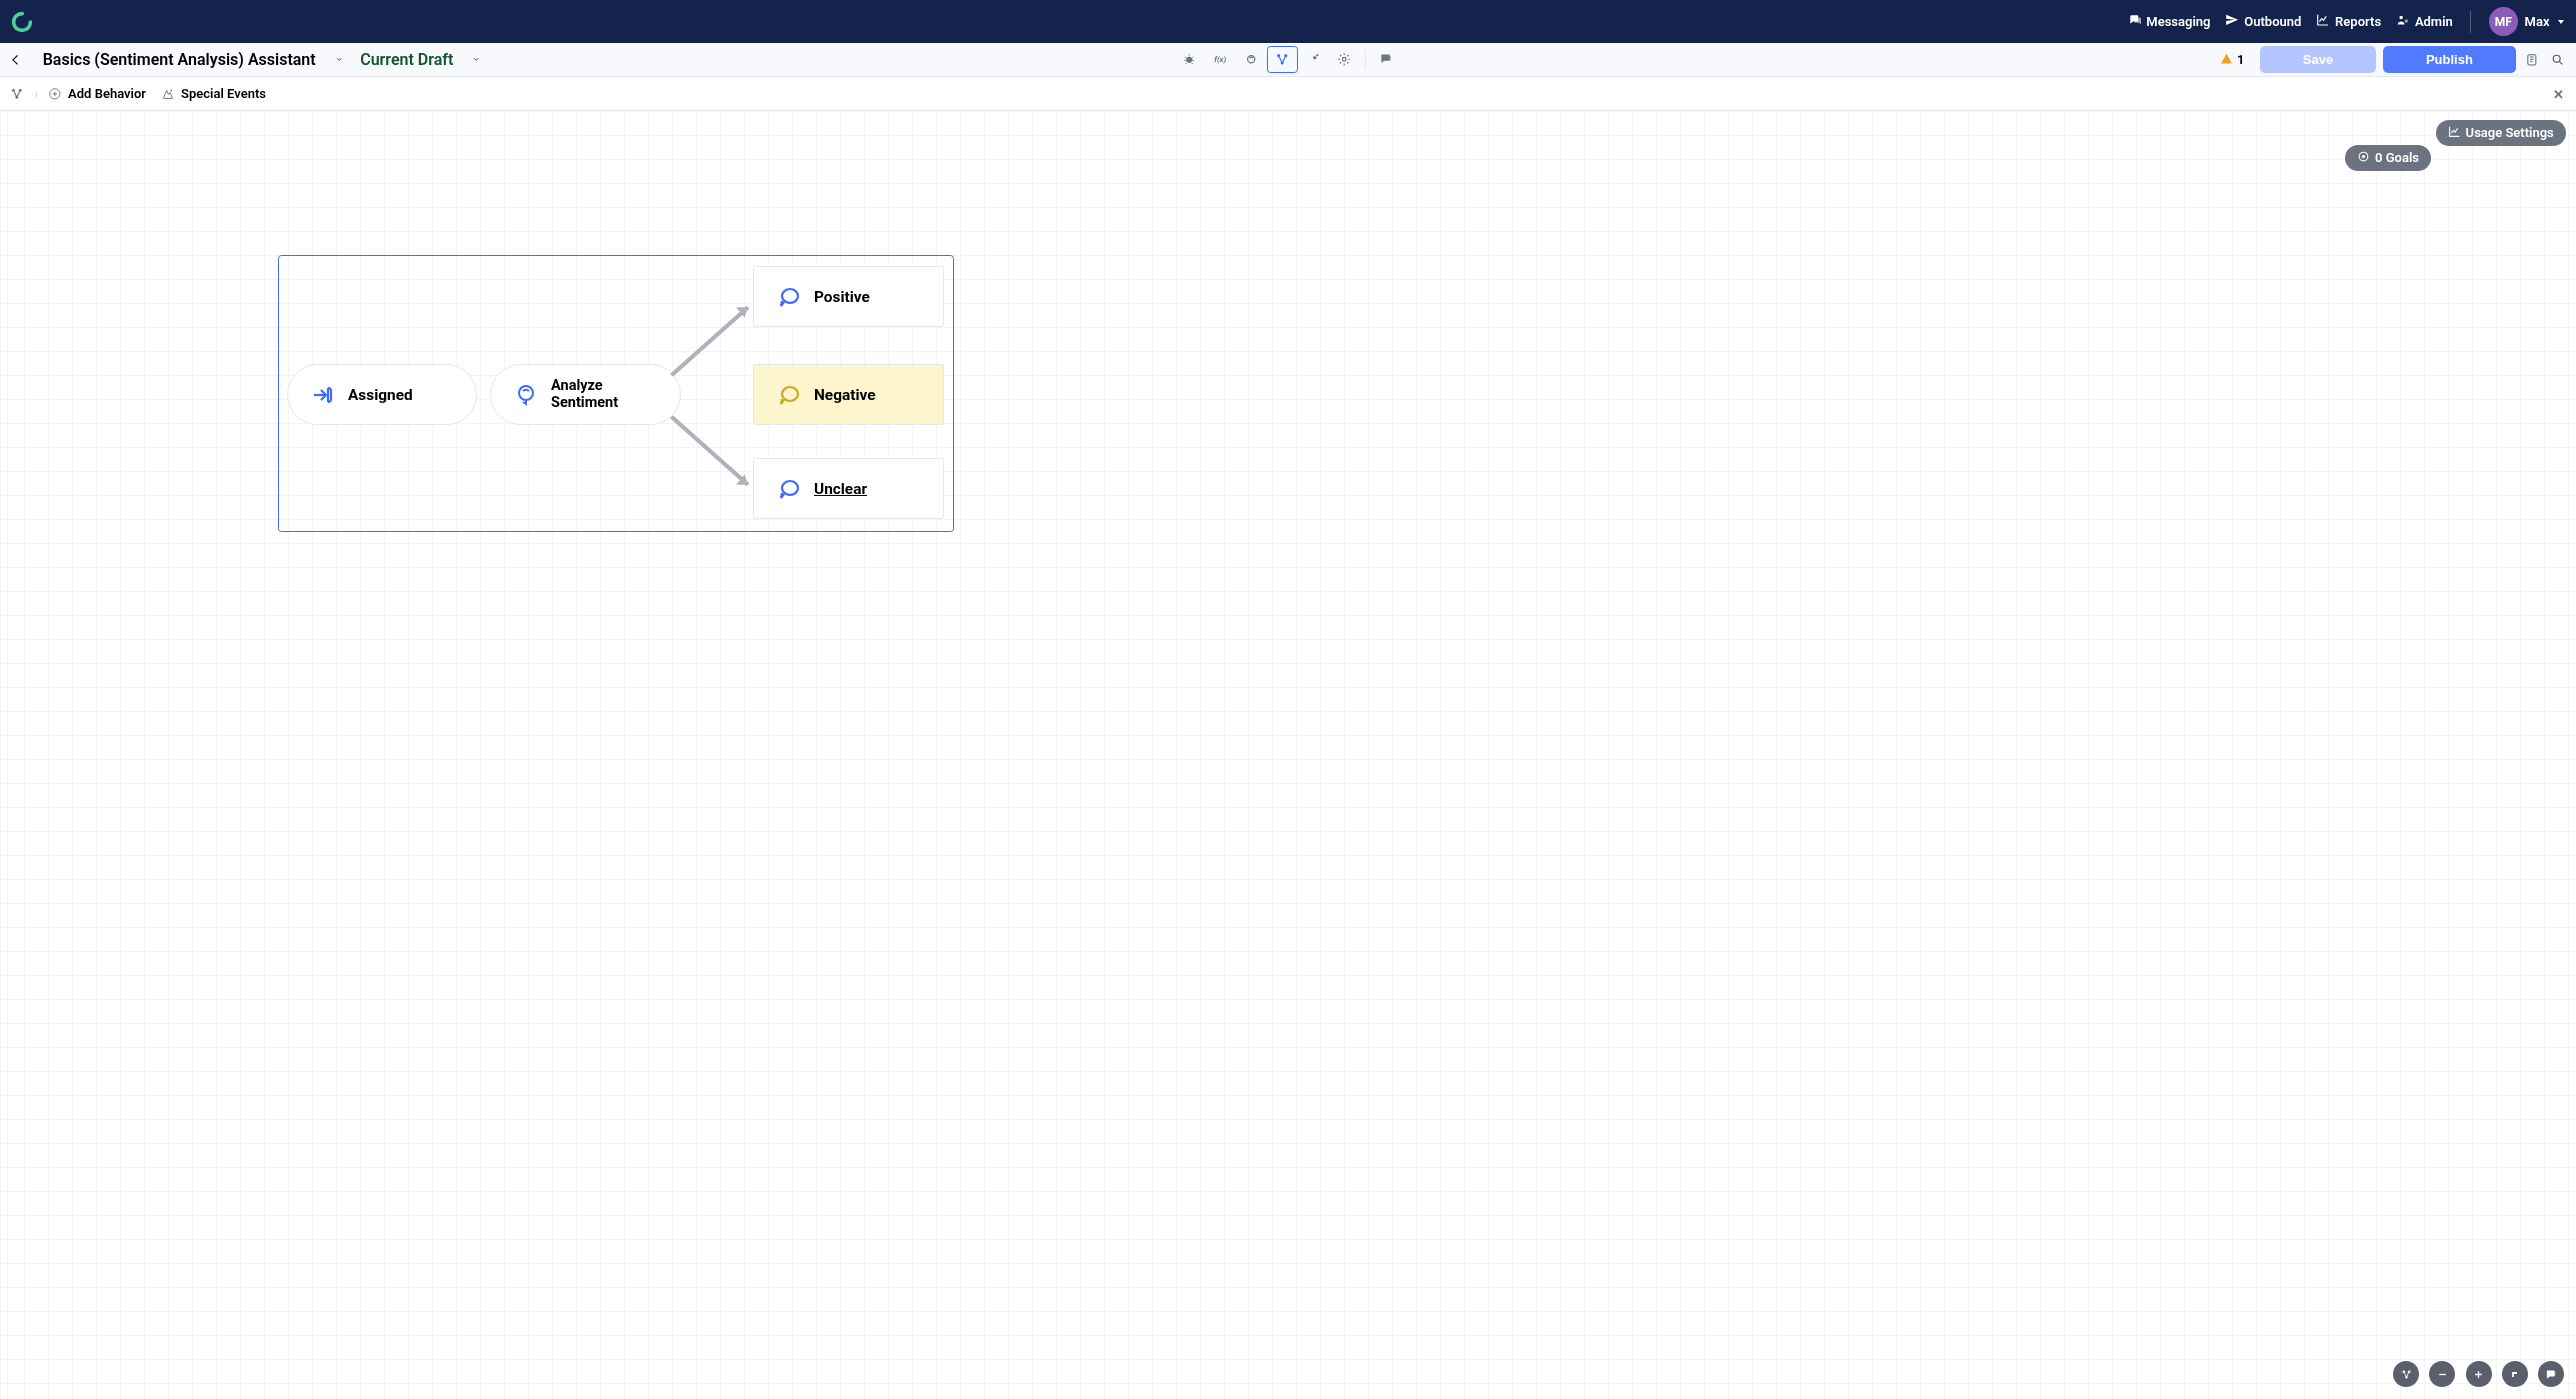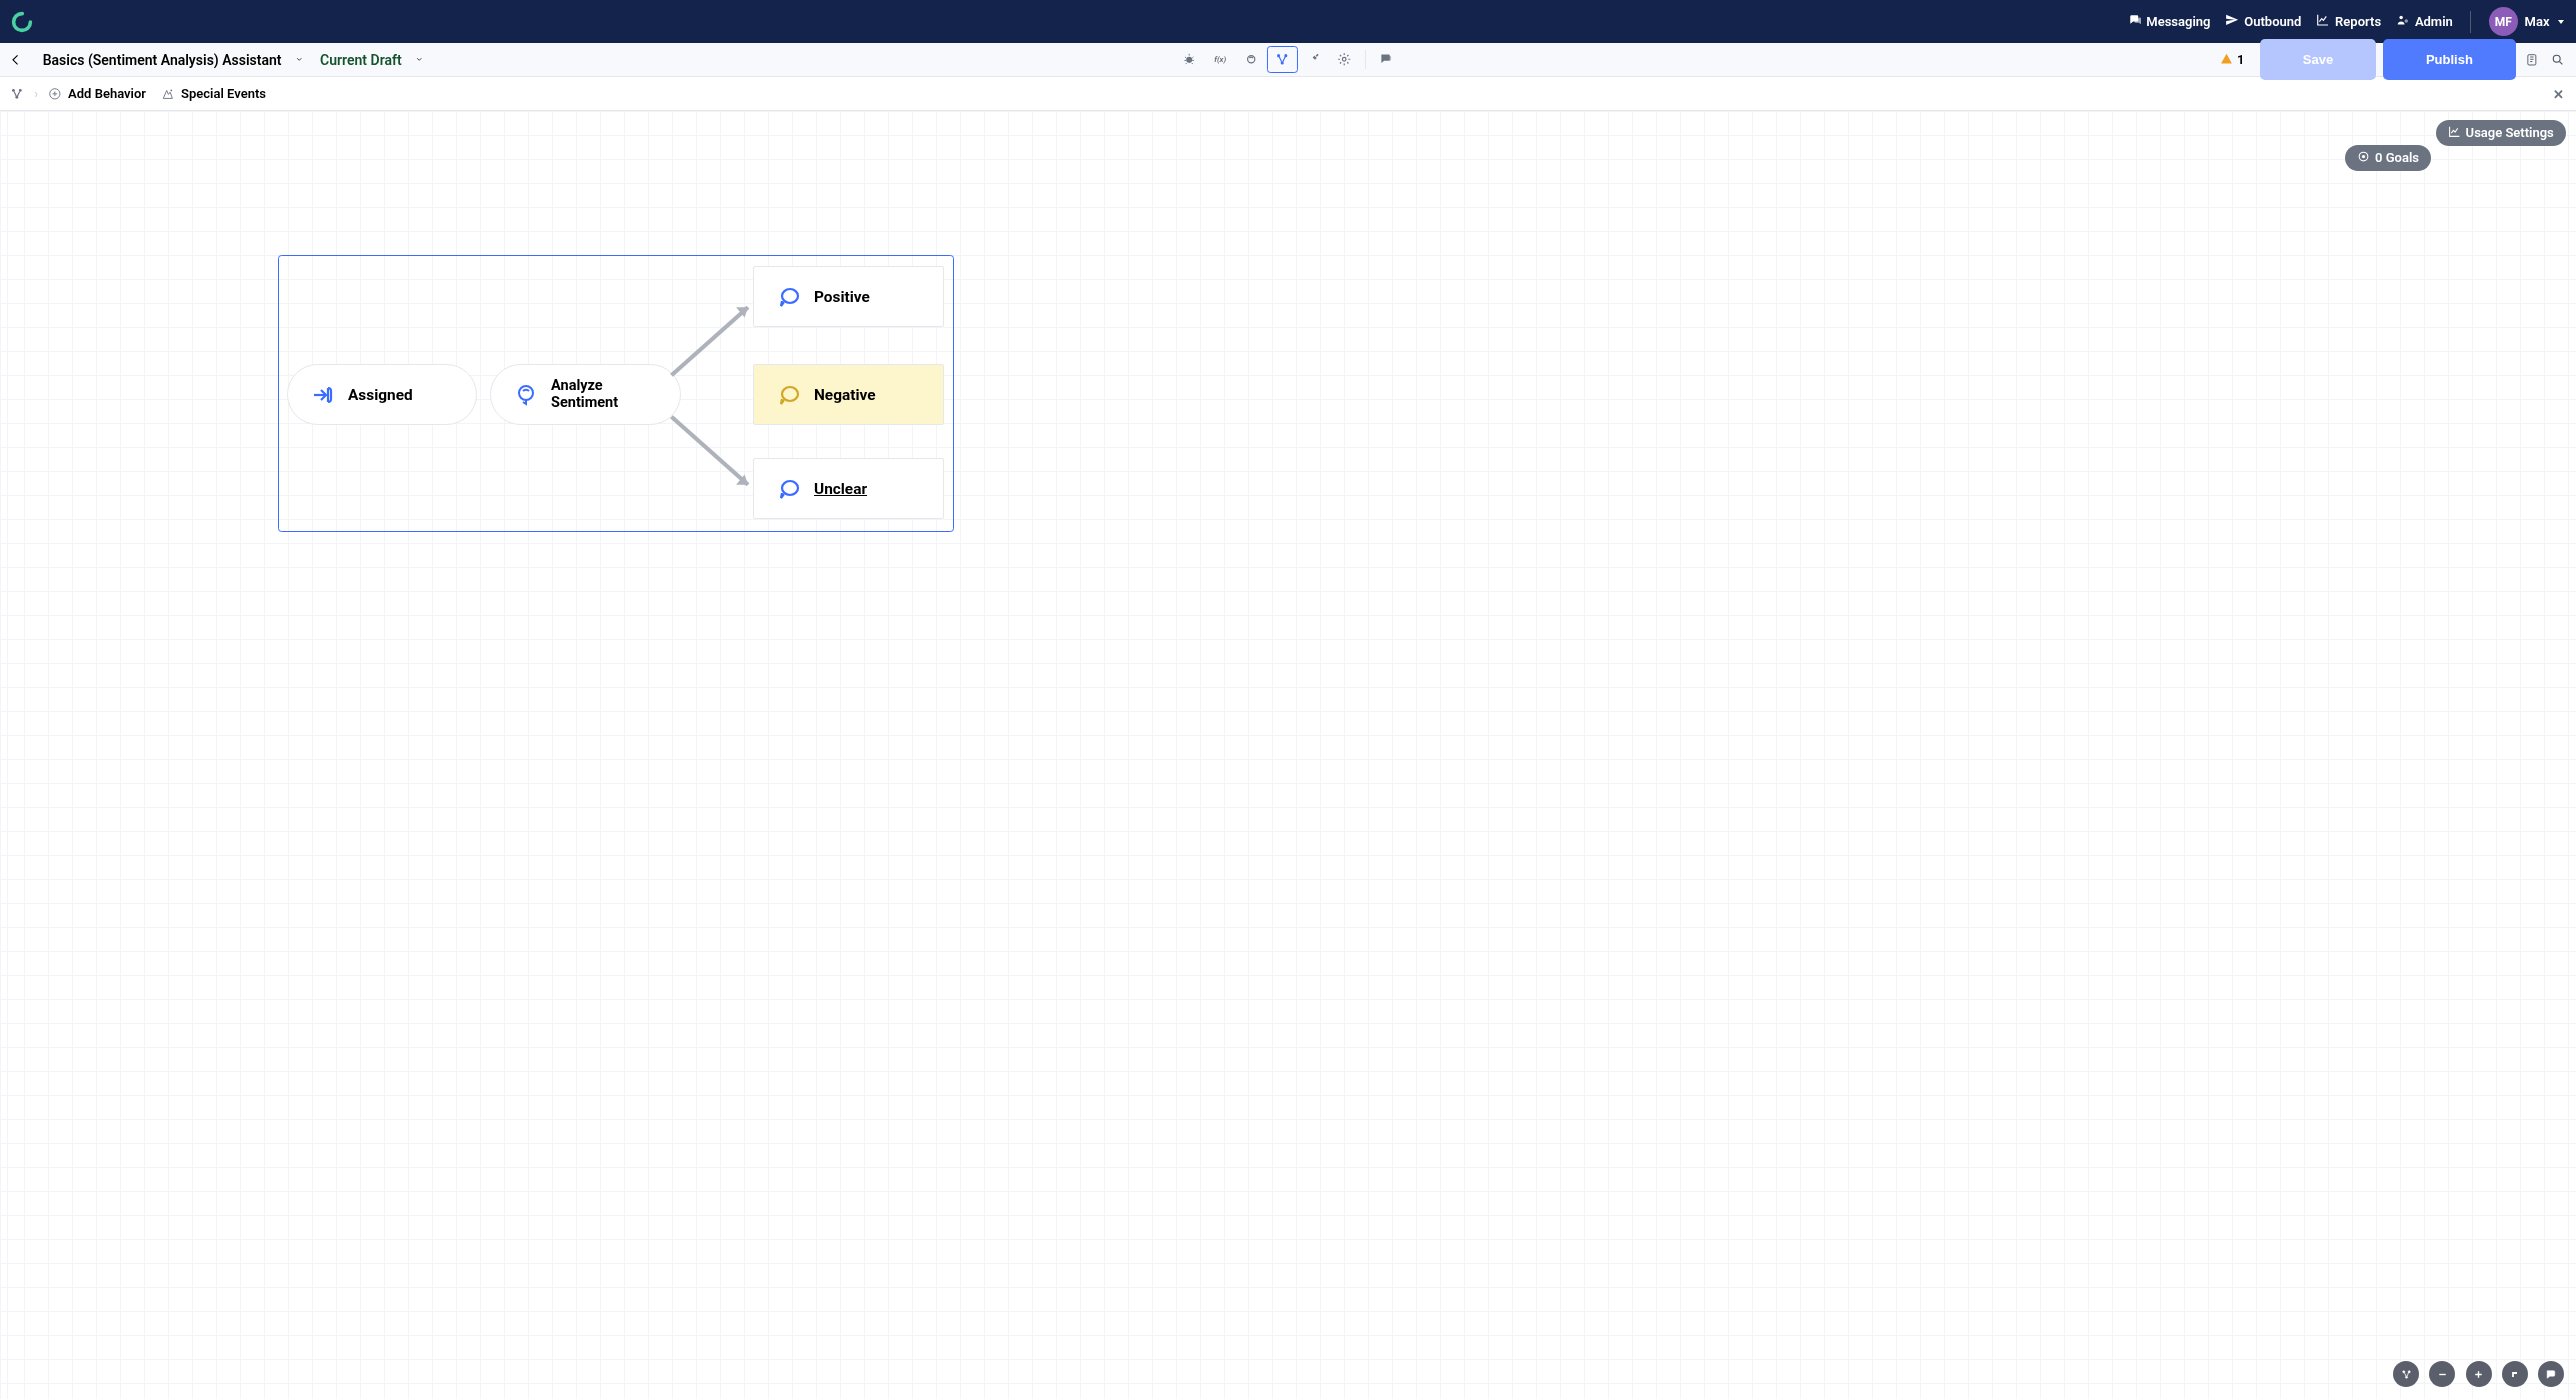--- a/index.html
+++ b/index.html
@@ -42,39 +42,39 @@
 .user { display: flex; align-items: center; gap: 6.8px; font-size: 13px; font-weight: 600; cursor: pointer; }
 .caret-down { width:0;height:0;border-left:3.4px solid transparent;border-right:3.4px solid transparent;border-top:4.3px solid #fff;display:inline-block;margin-left:1.7px; }
 
 
 .toolbar {
   height: 34px; background: #f8f9fc; border-bottom: 0.9px solid var(--grey-border);
   display: flex; align-items: center; padding: 0 8.5px; position: relative;
 }
 .back-btn { color: #000; margin-right: 12px; cursor:pointer; display:flex; }
 .back-btn svg { width:13.7px;height:13.7px;stroke:#000;fill:none; }
-.crumb { display:flex; align-items:center; gap:13px; font-size:14px; font-weight:600; color:#000; cursor:pointer; padding: 0 8.5px; }
+.crumb { display:flex; align-items:center; gap:19px; font-size:16px; font-weight:600; color:#000; cursor:pointer; padding: 0 8.5px; }
 .crumb .chev { width:8.5px;height:8.5px;stroke:#000;fill:none; }
 .crumb.secondary { color:#14532d; }
 .toolbar-center {
   position: absolute; left: 50%; transform: translateX(-50%);
   display: flex; align-items: center; gap: 0;
 }
 .tool-btn {
   width: 31px; height: 27px; display:flex; align-items:center; justify-content:center;
   cursor:pointer; border-radius:3.4px; color:#4b5563;
 }
 .tool-btn svg { width:14.5px; height:14.5px; fill:#6b7280; }
 .tool-btn.active { border:1.7px solid var(--blue); color:var(--blue); }
 .tool-btn.active svg { fill: var(--blue); }
 .tool-sep { width:0.9px;height:19px;background:var(--grey-border);margin:0 5.1px; }
 .toolbar-right { margin-left:auto; display:flex; align-items:center; gap:6.8px; }
 .warn { display:flex;align-items:center;gap:4.3px;font-size:13px;font-weight:600;color:#000; margin-right: 8.5px; }
 .warn svg{width:13px;height:13px;fill:#f0a020;}
-.btn { height:41px;border:none;border-radius:5.1px;font-size:13px;font-weight:600;cursor:pointer;padding:0 43px; color:#fff; }
+.btn { height:27px;border:none;border-radius:5.1px;font-size:13px;font-weight:600;cursor:pointer;padding:0 43px; color:#fff; }
 .btn.save{background:#b5c6ff;}
 .btn.publish{background:#517bff;}
 .icon-square{width:19px;height:19px;display:flex;align-items:center;justify-content:center;cursor:pointer;}
 .icon-square svg{width:13.7px;height:13.7px;fill:none;stroke:#4b5563;}
 
 
 .strip {
   height: 34px; border-bottom: 0.9px solid var(--grey-border);
   display:flex; align-items:center; padding: 0 10.2px; gap:15.4px;
   font-size:13px; font-weight:600; color:#000;

